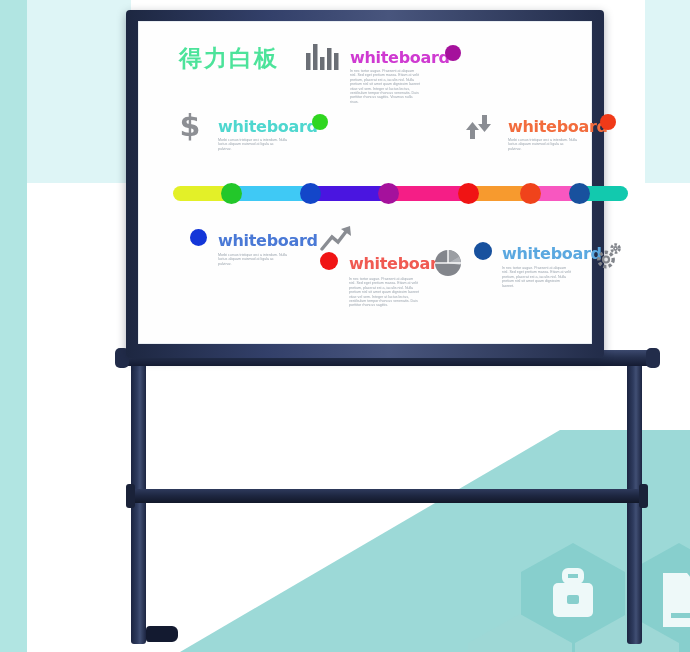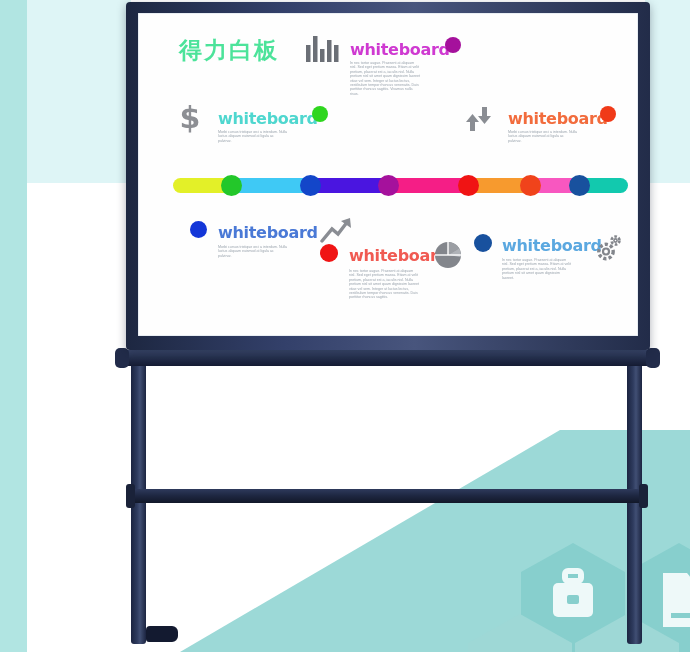--- a/index.html
+++ b/index.html
@@ -39,21 +39,21 @@
   .crossbar{
     position:absolute;left:127px;top:489px;width:520px;height:14px;
     background:linear-gradient(180deg,#2e3a5c 0%,#1d2640 50%,#121829 100%);
     border-radius:4px;
   }
   .cb-knob-l{position:absolute;left:126px;top:484px;width:9px;height:24px;background:#1a2239;border-radius:3px;}
   .cb-knob-r{position:absolute;left:639px;top:484px;width:9px;height:24px;background:#1a2239;border-radius:3px;}
 
   
   .board-frame{
-    position:absolute;left:126px;top:2px;width:524px;height:348px;
+    position:absolute;left:126px;top:10px;width:478px;height:348px;
     background:linear-gradient(90deg,#1d2741 0%,#33406a 30%,#48557d 55%,#222c49 100%);
     border-radius:4px;
     box-shadow:0 3px 10px rgba(20,28,50,.35);
   }
   .board-face{
     position:absolute;left:12px;top:11px;right:12px;bottom:14px;
     background:#fefefe;border-radius:1px;
     box-shadow:inset 0 0 0 1px #e9eef3;
   }
 

